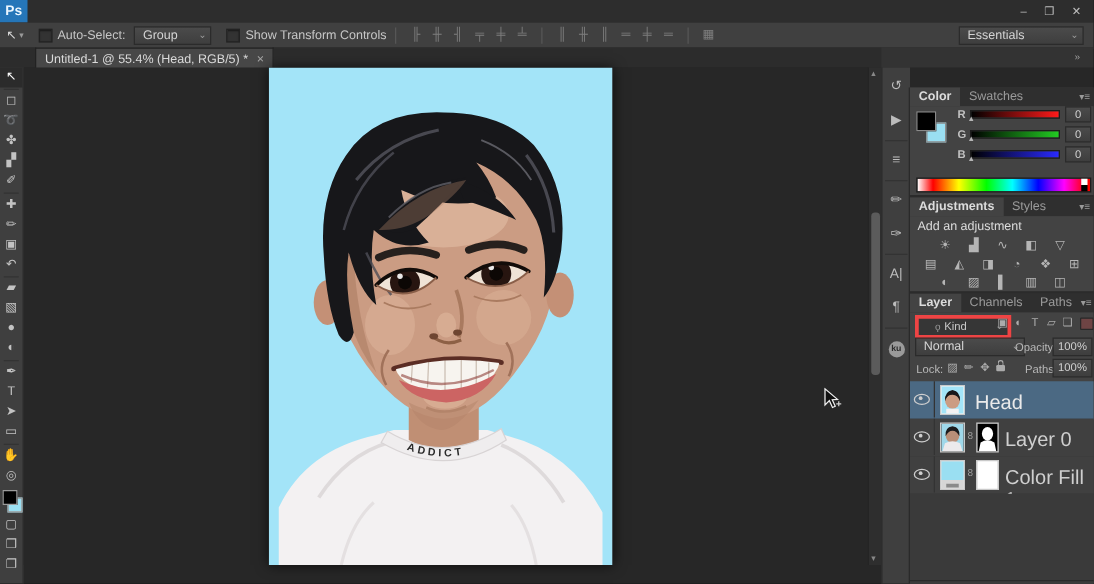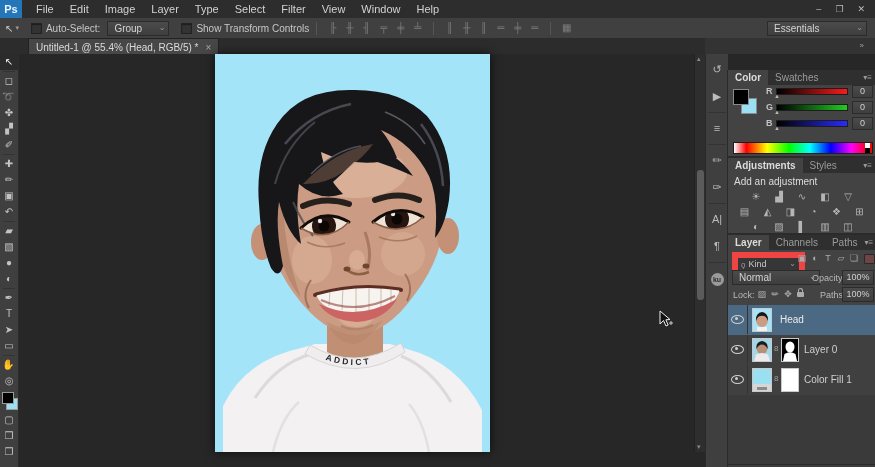--- a/index.html
+++ b/index.html
@@ -77,38 +77,38 @@
   #spectrum{position:absolute;left:5px;bottom:4px;width:138px;height:10px;border:1px solid #1d1d1d;
     background:linear-gradient(to right,#ffffff 0%,#ff0000 9%,#ffff00 24%,#00ff00 40%,#00ffff 55%,#0000ff 70%,#ff00ff 85%,#ff0000 97%);}
   .sptile{position:absolute;width:5px;height:5px;}
 
   
   .aheading{font-size:10px;color:#dcdcdc;padding:3px 0 1px 6px;}
   .arow{display:flex;justify-content:center;gap:8px;margin-top:2px;}
   .aic{width:15px;height:13px;line-height:13px;font-size:10px;color:#b5b5b5;text-align:center;}
 
   
-  .kindbox{position:absolute;left:4px;top:2px;width:58px;height:13px;background:#363636;border:6px solid #ef4444;color:#c9c9c9;font-size:9px;line-height:13px;padding-left:3px;}
+  .kindbox{position:absolute;left:4px;top:2px;width:58px;height:13px;background:#363636;border:3px solid #ef4444;color:#c9c9c9;font-size:9px;line-height:13px;padding-left:13px;}
   .kindbox::after{content:"⌄";position:absolute;right:3px;top:-1px;font-size:8px;color:#999;}
   .kglyph{font-size:8px;color:#9a9a9a;margin-right:3px;}
   .fic{position:absolute;top:2px;width:12px;text-align:center;font-size:9px;color:#ababab;line-height:13px;}
   .ftoggle{position:absolute;left:136px;top:4px;width:9px;height:8px;background:#6e4444;border:1px solid #282828;border-radius:1px;}
   .rowlabel{position:absolute;font-size:9px;color:#b8b8b8;}
   .lockic{position:absolute;top:2px;width:12px;text-align:center;font-size:9px;color:#ababab;line-height:13px;}
   .padlock{position:absolute;top:6px;width:7px;height:5px;background:#ababab;border-radius:1px;}
   .padlock::before{content:"";position:absolute;left:1px;top:-4px;width:3px;height:3px;border:1px solid #ababab;border-bottom:none;border-radius:3px 3px 0 0;}
   .lrow{position:absolute;left:0;width:148px;height:30px;background:#404040;border-bottom:1px solid #353535;}
   .lrow.sel{background:#4b6983;}
   .leye{position:absolute;left:0;top:0;width:19px;height:29px;border-right:1px solid #333;display:flex;align-items:center;justify-content:center;}
   .eye{display:inline-block;width:11px;height:7px;border:1px solid #cfcfcf;border-radius:50%;position:relative;}
   .eye::after{content:"";position:absolute;left:3px;top:1px;width:3px;height:3px;background:#cfcfcf;border-radius:50%;}
   .lthumb{position:absolute;top:3px;width:20px;height:24px;border:1px solid #c9c9c9;box-sizing:border-box;overflow:hidden;}
   .lthumb svg{display:block;}
   .chain{position:absolute;font-size:8px;color:#9d9d9d;top:9px;}
-  .lname{position:absolute;font-size:10px;top:9px;color:#cfcfcf;}
+  .lname{position:absolute;font-size:16px;top:9px;color:#cfcfcf;}
   .sel .lname{color:#eaeaea;}
   #layerempty{position:absolute;left:0;width:148px;background:#3a3a3a;}
   #layerbottom{position:absolute;left:0;bottom:0;width:148px;height:18px;background:#3c3c3c;border-top:1px solid #2a2a2a;display:flex;align-items:center;gap:10px;padding-left:14px;}
   .bic{font-size:10px;color:#a2a2a2;}
   .bic.fx{font-style:italic;font-family:"Liberation Serif",serif;font-weight:bold;font-size:10px;}
   .fillthumb-top{position:absolute;left:0;top:0;width:18px;height:15px;}
   .fillthumb-bar{position:absolute;left:4px;top:18px;width:10px;height:3px;background:#8a8a8a;}
   .fillthumb-strip{position:absolute;left:0;top:15px;width:18px;height:8px;background:#d6d6d6;}
 
   
@@ -117,32 +117,20 @@
   #hscroll{position:absolute;left:194px;top:3px;width:462px;height:9px;background:#2d2d2d;border:1px solid #242424;}
   #hthumb{position:absolute;left:120px;top:1px;width:206px;height:7px;background:#5c5c5c;border-radius:3px;}
 </style>
 </head>
 <body>
 
 <div id="app">
 
   <div id="menubar">
     <div class="pslogo">Ps</div>
-    <div class="menus">
-      <span class="mi">File</span>
-      <span class="mi">Edit</span>
-      <span class="mi">Image</span>
-      <span class="mi">Layer</span>
-      <span class="mi">Type</span>
-      <span class="mi">Select</span>
-      <span class="mi">Filter</span>
-      <span class="mi">View</span>
-      <span class="mi">Window</span>
-      <span class="mi">Help</span>
-    </div>
     <div class="winctl">
       <span class="wc">–</span>
       <span class="wc">❐</span>
       <span class="wc">✕</span>
     </div>
   </div>
 
   <div id="optionsbar">
     <span class="toolchip">↖</span>
     <span class="ddarrow">▾</span>

